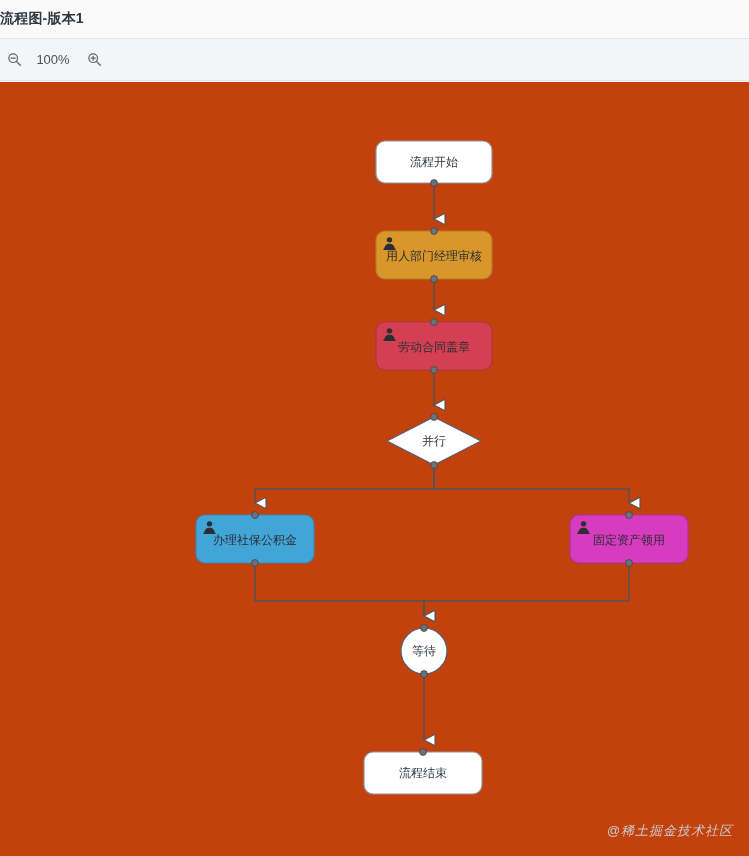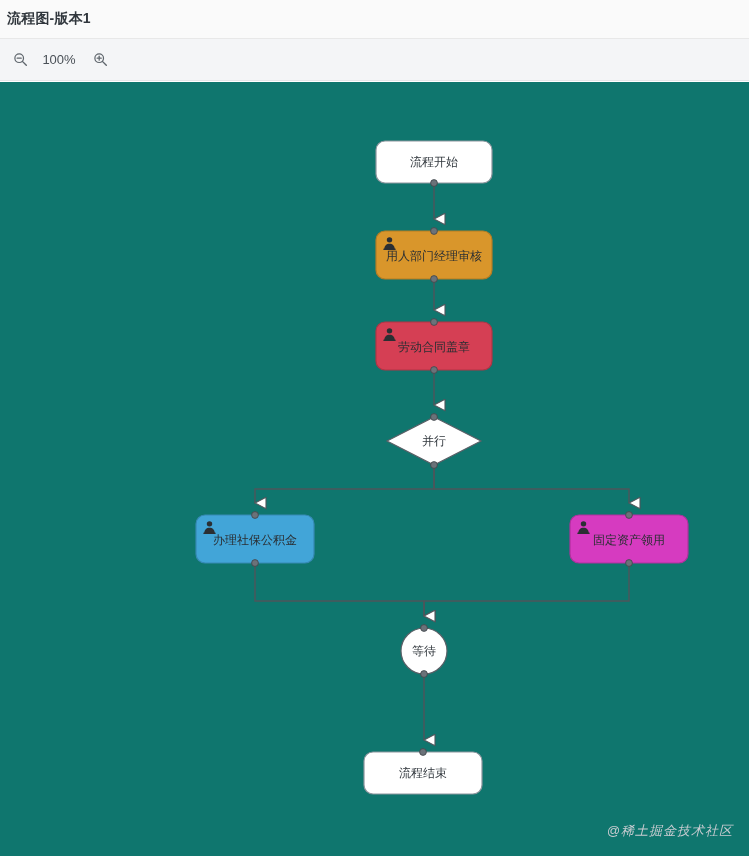--- a/index.html
+++ b/index.html
@@ -15,38 +15,38 @@
     position: relative;
   }
 
   
   .titlebar {
     height: 39px;
     background: #fafafa;
     border-bottom: 1px solid #e8e8e8;
     display: flex;
     align-items: center;
-    padding: 0 0 0 7px;
+    padding: 0 0 0 0;
     box-sizing: border-box;
   }
   .titlebar-text {
     font-size: 14px;
     font-weight: bold;
     color: #31373d;
     letter-spacing: 0.2px;
   }
 
   
   .toolbar {
     height: 42px;
     background: #f4f5f7;
     border-bottom: 1px solid #e4e6e9;
     display: flex;
     align-items: center;
-    padding-left: 6px;
+    padding-left: 0;
     box-sizing: border-box;
   }
   .tool-btn {
     width: 28px;
     height: 28px;
     display: flex;
     align-items: center;
     justify-content: center;
     cursor: pointer;
     border-radius: 3px;
@@ -60,21 +60,21 @@
     cursor: default;
   }
 
   
   .canvas {
     position: absolute;
     left: 0;
     top: 82px;
     width: 749px;
     height: 774px;
-    background: #0f766e;
+    background: #c2410c;
     overflow: hidden;
   }
   .canvas svg { display: block; }
 
   .node-label {
     font-family: "Liberation Sans", "DejaVu Sans", sans-serif;
     font-size: 12px;
     fill: #31373d;
     dominant-baseline: middle;
     text-anchor: middle;

